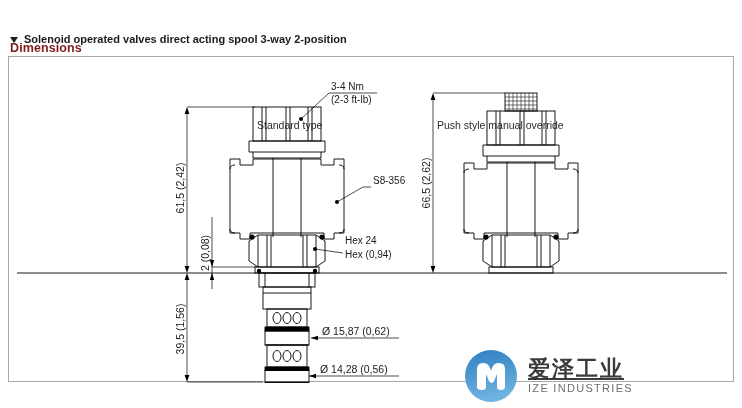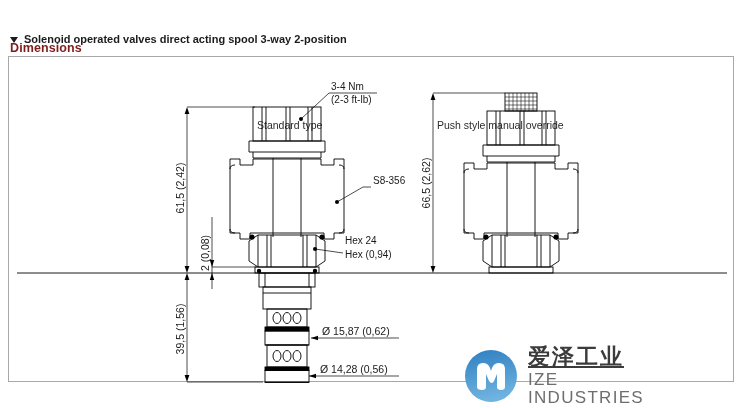--- a/index.html
+++ b/index.html
@@ -94,24 +94,25 @@
     line-height: 1.05;
   }
   #watermark .cn {
     font-size: 22px;
     font-weight: bold;
     color: #3b3b3b;
     letter-spacing: 2px;
     text-decoration: underline;
   }
   #watermark .en {
-    font-size: 17px;
+    font-size: 11px;
     color: #6e6e6e;
     letter-spacing: 1.3px;
     margin-top: 3px;
+    text-align: right;
   }
 </style>
 </head>
 <body>
 
 <div id="page-title">Dimensions</div>
 
 <div id="section-header">
   <span class="tri"></span>
   <span>Solenoid operated valves direct acting spool 3-way 2-position</span>

